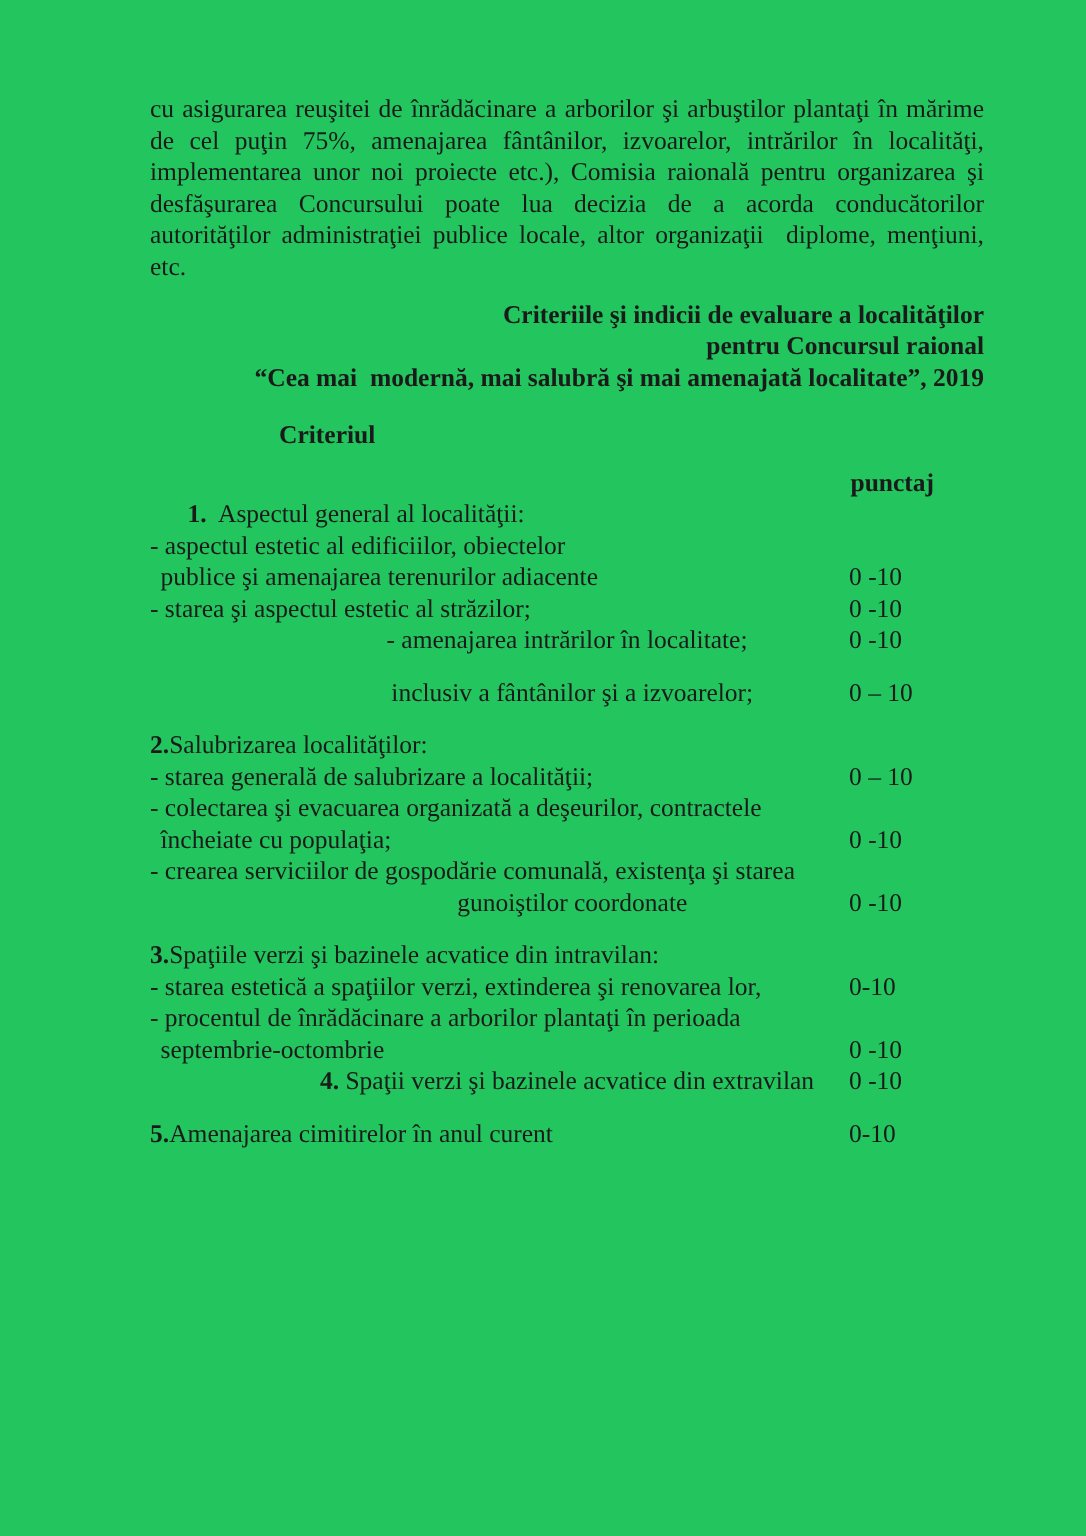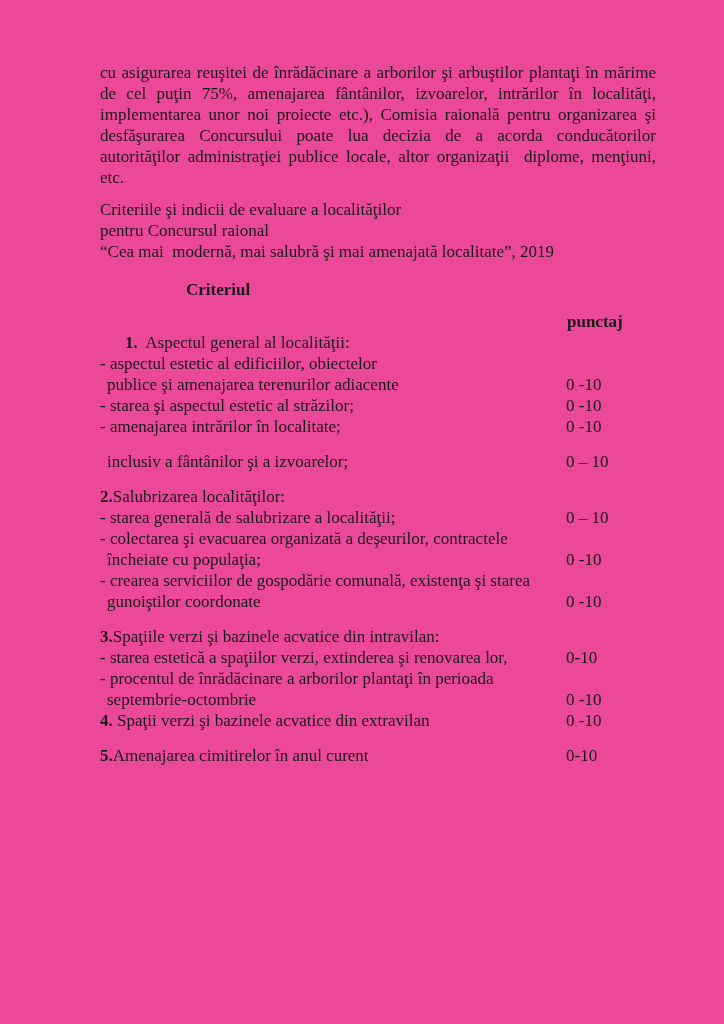--- a/index.html
+++ b/index.html
@@ -1,36 +1,36 @@
 <!DOCTYPE html>
 <html><head>
 <meta charset="utf-8">
 <style>
   html,body{margin:0;padding:0;background:#ffffff;}
   .page{
     position:relative;
     width:724px;height:1024px;
-    background:#ec4899;
+    background:#22c55e;
     font-family:"Liberation Serif", serif;
     color:#1a1a1a;
     overflow:hidden;
   }
   .content{
     position:absolute;
     left:100px;top:62px;width:556px;
     font-size:17px;line-height:21px;
   }
   .intro{
     margin:0;
     text-align:justify;
   }
   .title-block{margin-top:11px;}
   .title-line{
-    font-weight:normal;
-    text-align:left;
+    font-weight:bold;
+    text-align:right;
     white-space:pre-wrap;
   }
   .cols-header{
     position:relative;
     margin-top:17px;
     font-weight:bold;
     height:21px;
   }
   .col-criterion{margin-left:86px;}
   .col-points{position:absolute;left:467px;top:0;margin-top:32px;}
@@ -41,21 +41,21 @@
     min-height:21px;
   }
   .crit-row.cont{padding-left:7px;}
   .crit-row.numbered-indented{padding-left:25px;}
   .crit-row .prefix{font-weight:bold;}
   .crit-row .row-value{
     position:absolute;
     left:466px;top:0;
     white-space:pre;
   }
-  .crit-row.gap-after{margin-bottom:14px;}
+  .crit-row.gap-after{margin-bottom:14px;text-align:center;}
 </style>
 </head>
 <body>
 
 <div class="page">
   <div class="content">
 
     <p class="intro">cu asigurarea reuşitei de înrădăcinare a arborilor şi arbuştilor plantaţi în mărime de cel puţin 75%, amenajarea fântânilor, izvoarelor, intrărilor în localităţi, implementarea unor noi proiecte etc.), Comisia raională pentru organizarea şi desfăşurarea Concursului poate lua decizia de a acorda conducătorilor autorităţilor administraţiei publice locale, altor organizaţii &nbsp;diplome, menţiuni, etc.</p>
 
     <div class="title-block">

